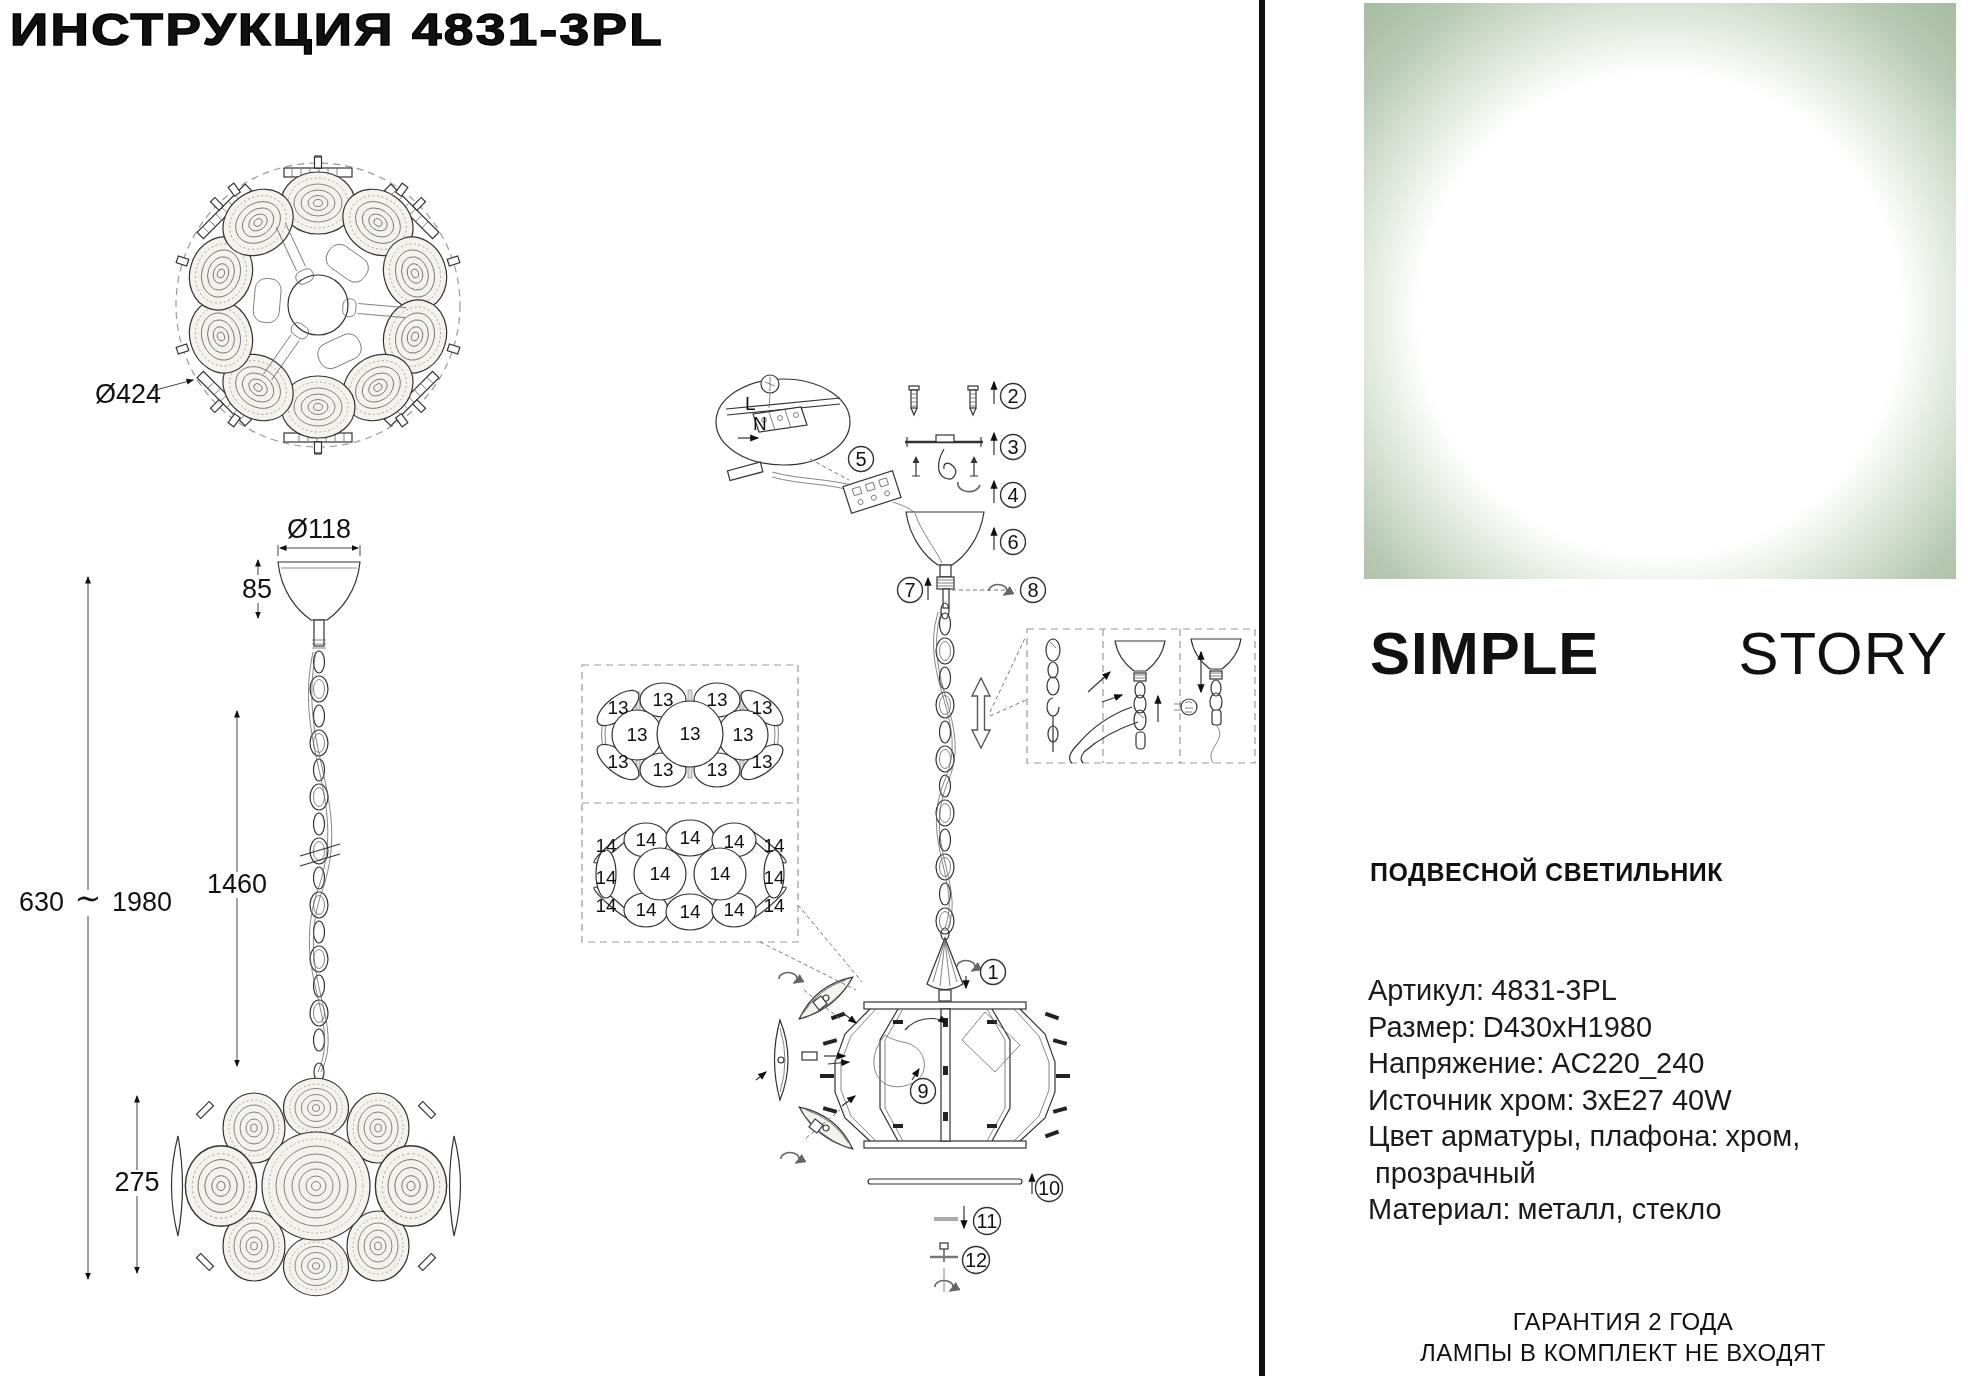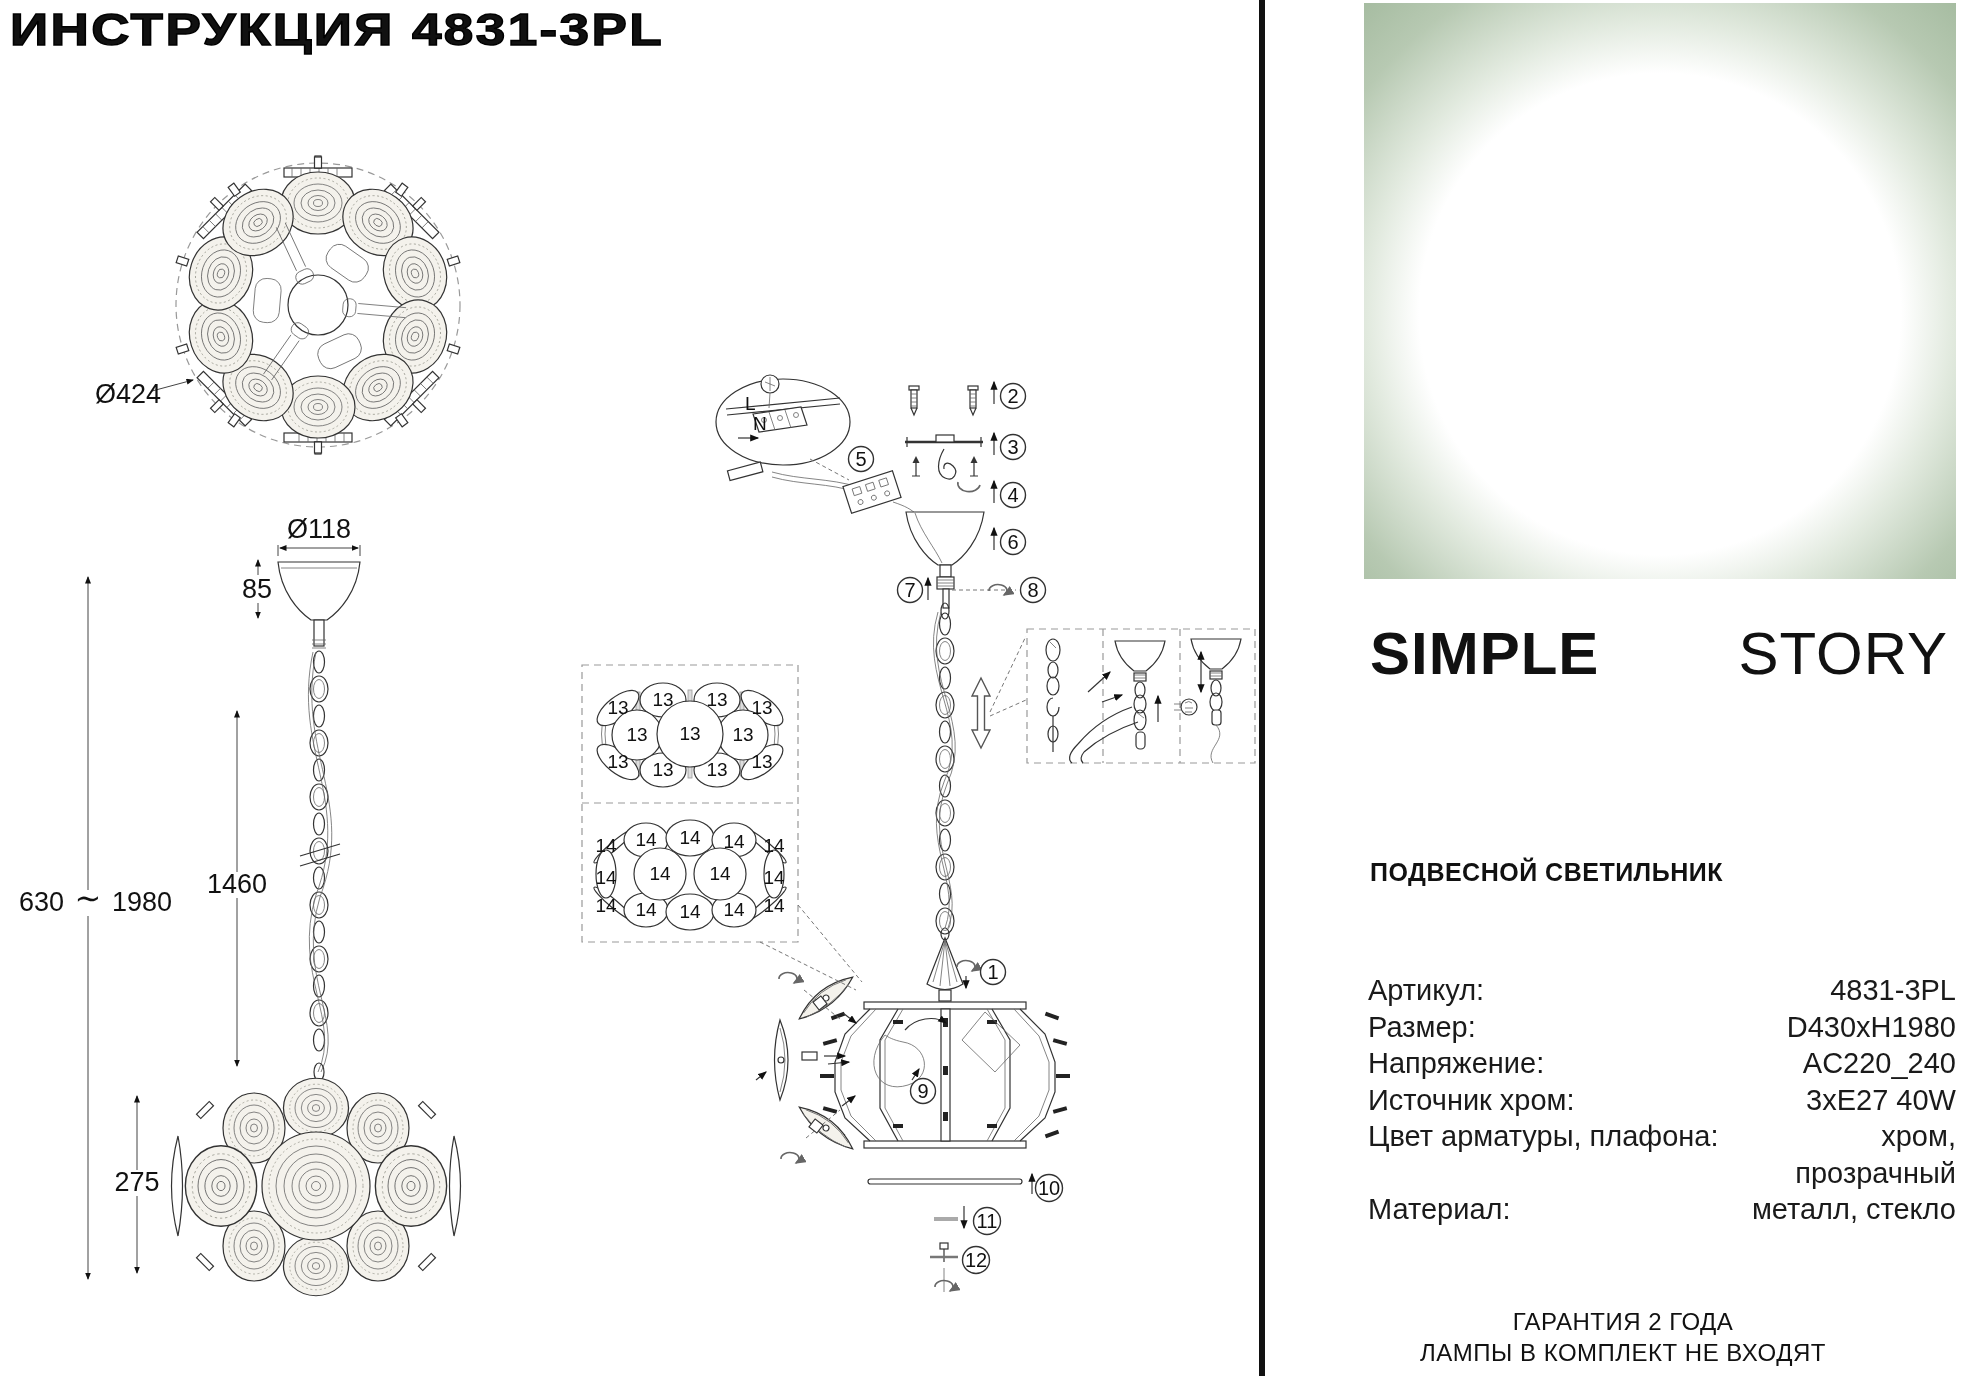--- a/index.html
+++ b/index.html
@@ -16,21 +16,21 @@
   
   #brand{left:1370px;top:618px;width:578px;display:flex;justify-content:space-between;
          font-size:60px;line-height:72px;white-space:nowrap;gap:14px;}
   #brand .w1{font-weight:bold;letter-spacing:1px;}
   #brand .w2{font-weight:normal;letter-spacing:1px;}
   
   #ptype{left:1370px;top:858px;font-size:25px;font-weight:bold;letter-spacing:0.5px;white-space:nowrap;}
   
   #specs{left:1368px;top:972px;width:588px;font-size:29px;line-height:36.5px;font-weight:normal;color:#1a1a1a;}
   #specs .row{display:flex;justify-content:space-between;white-space:nowrap;gap:7px;}
-  #specs .val{text-align:right;flex:1 1 auto;}
+  #specs .val{text-align:left;flex:1 1 auto;}
   
   #footer{left:1265px;top:1306px;width:700px;text-align:center;font-size:24px;line-height:31px;letter-spacing:0.5px;margin-left:8px;}
   
   svg text{font-family:"Liberation Sans",sans-serif;fill:#111;}
   .ln{stroke:#333;fill:none;stroke-width:1.2;}
   .fw{fill:#fff;stroke:#333;stroke-width:1.2;}
   .ft{fill:#f4f2ec;stroke:#333;stroke-width:1.2;}
   .thin{stroke:#666;fill:none;stroke-width:0.8;}
   .tex{stroke:#9a9a90;fill:none;stroke-width:0.8;stroke-dasharray:2 2.5;}
   .dash{stroke:#999;fill:none;stroke-width:1.2;stroke-dasharray:7 5;}

